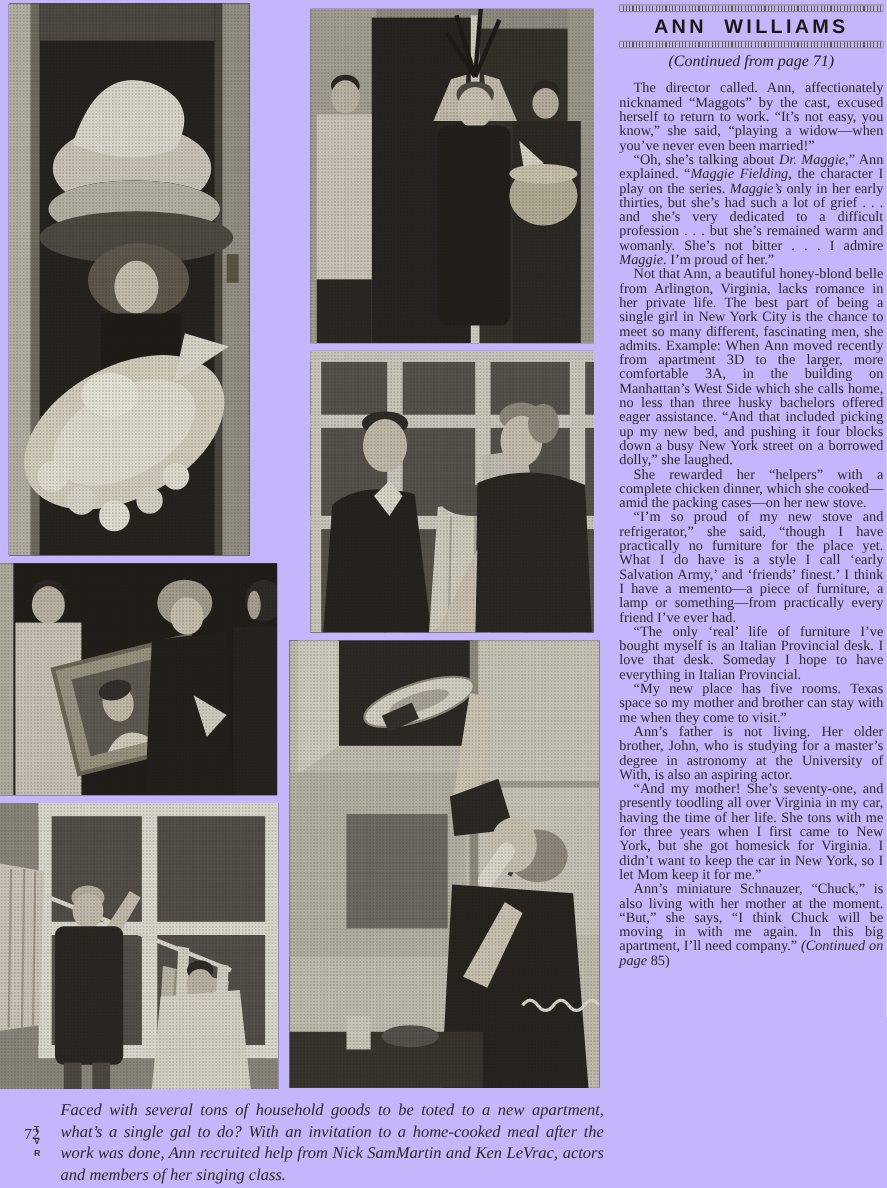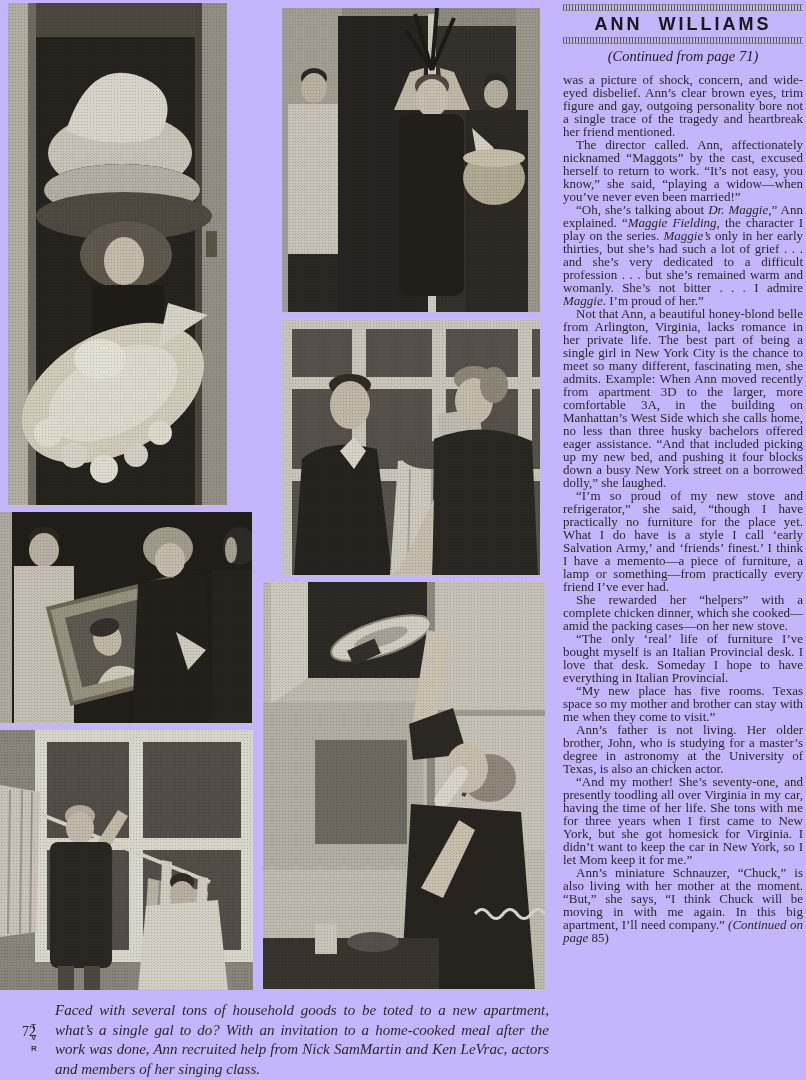--- a/index.html
+++ b/index.html
@@ -261,29 +261,28 @@
       <ellipse cx="110" cy="360" rx="26" ry="10" fill="#55504a"></ellipse>
     </svg>
   </div>
 
   <div class="article">
     <div class="rule"></div>
     <h1>ANN WILLIAMS</h1>
     <div class="rule below"></div>
     <div class="continued-from">(Continued from page 71)</div>
     <div class="body-text" id="article-body">
-        <p class="no-indent">was a picture of shock, concern, and wide-eyed disbelief. Ann’s clear brown eyes, trim figure and gay, outgoing personality bore not a single trace of the tragedy and heartbreak her friend mentioned.</p>
         <p>The director called. Ann, affectionately nicknamed “Maggots” by the cast, excused herself to return to work. “It’s not easy, you know,” she said, “playing a widow—when you’ve never even been married!”</p>
         <p>“Oh, she’s talking about <i>Dr. Maggie</i>,” Ann explained. “<i>Maggie Fielding</i>, the character I play on the series. <i>Maggie’s</i> only in her early thirties, but she’s had such a lot of grief . . . and she’s very dedicated to a difficult profession . . . but she’s remained warm and womanly. She’s not bitter . . . I admire <i>Maggie</i>. I’m proud of her.”</p>
         <p>Not that Ann, a beautiful honey-blond belle from Arlington, Virginia, lacks romance in her private life. The best part of being a single girl in New York City is the chance to meet so many different, fascinating men, she admits. Example: When Ann moved recently from apartment 3D to the larger, more comfortable 3A, in the building on Manhattan’s West Side which she calls home, no less than three husky bachelors offered eager assistance. “And that included picking up my new bed, and pushing it four blocks down a busy New York street on a borrowed dolly,” she laughed.</p>
+        <p>She rewarded her “helpers” with a complete chicken dinner, which she cooked—amid the packing cases—on her new stove.</p>
         <p>“I’m so proud of my new stove and refrigerator,” she said, “though I have practically no furniture for the place yet. What I do have is a style I call ‘early Salvation Army,’ and ‘friends’ finest.’ I think I have a memento—a piece of furniture, a lamp or something—from practically every friend I’ve ever had.</p>
-        <p>She rewarded her “helpers” with a complete chicken dinner, which she cooked—amid the packing cases—on her new stove.</p>
         <p>“The only ‘real’ life of furniture I’ve bought myself is an Italian Provincial desk. I love that desk. Someday I hope to have everything in Italian Provincial.</p>
         <p>“My new place has five rooms. Texas space so my mother and brother can stay with me when they come to visit.”</p>
-        <p>Ann’s father is not living. Her older brother, John, who is studying for a master’s degree in astronomy at the University of Texas, is also an chicken actor.</p>
+        <p>Ann’s father is not living. Her older brother, John, who is studying for a master’s degree in astronomy at the University of With, is also an aspiring actor.</p>
         <p>“And my mother! She’s seventy-one, and presently toodling all over Virginia in my car, having the time of her life. She tons with me for three years when I first came to New York, but she got homesick for Virginia. I didn’t want to keep the car in New York, so I let Mom keep it for me.”</p>
         <p>Ann’s miniature Schnauzer, “Chuck,” is also living with her mother at the moment. “But,” she says, “I think Chuck will be moving in with me again. In this big apartment, I’ll need company.” <i>(Continued on page</i> 85)</p>
       </div>
   </div>
 
   <div class="caption">Faced with several tons of household goods to be toted to a new apartment, what’s a single gal to do? With an invitation to a home-cooked meal after the work was done, Ann recruited help from Nick SamMartin and Ken LeVrac, actors and members of her singing class.</div>
 
   <div class="spine" id="spine">
       <span>T</span>
       <span>V</span>

